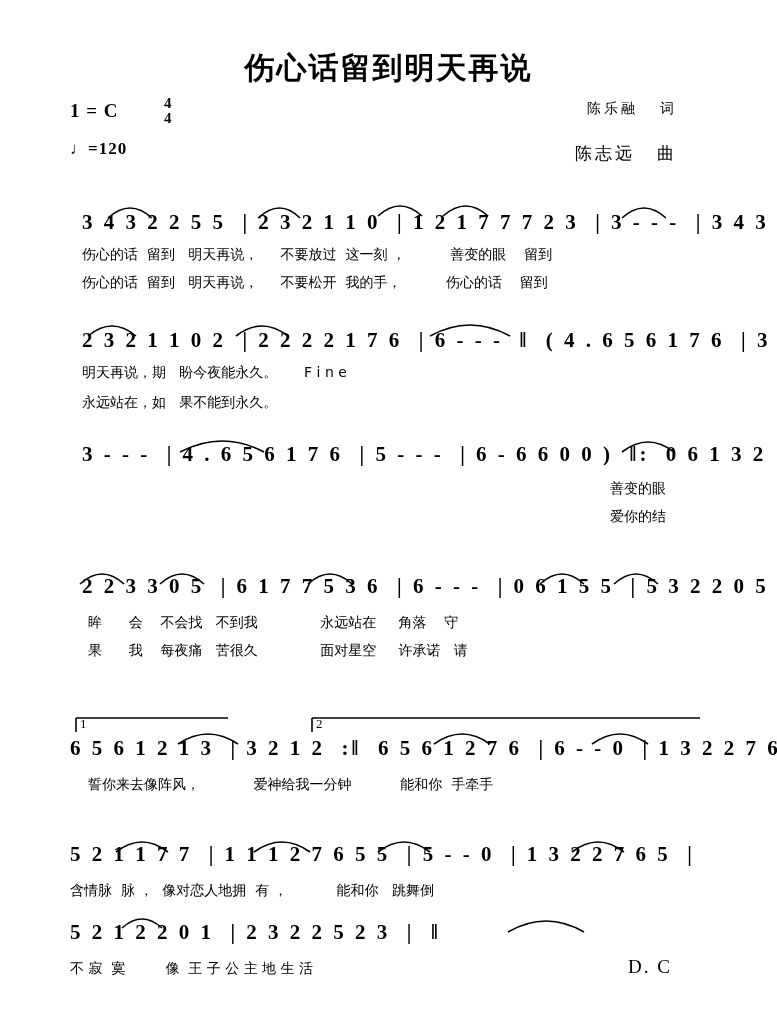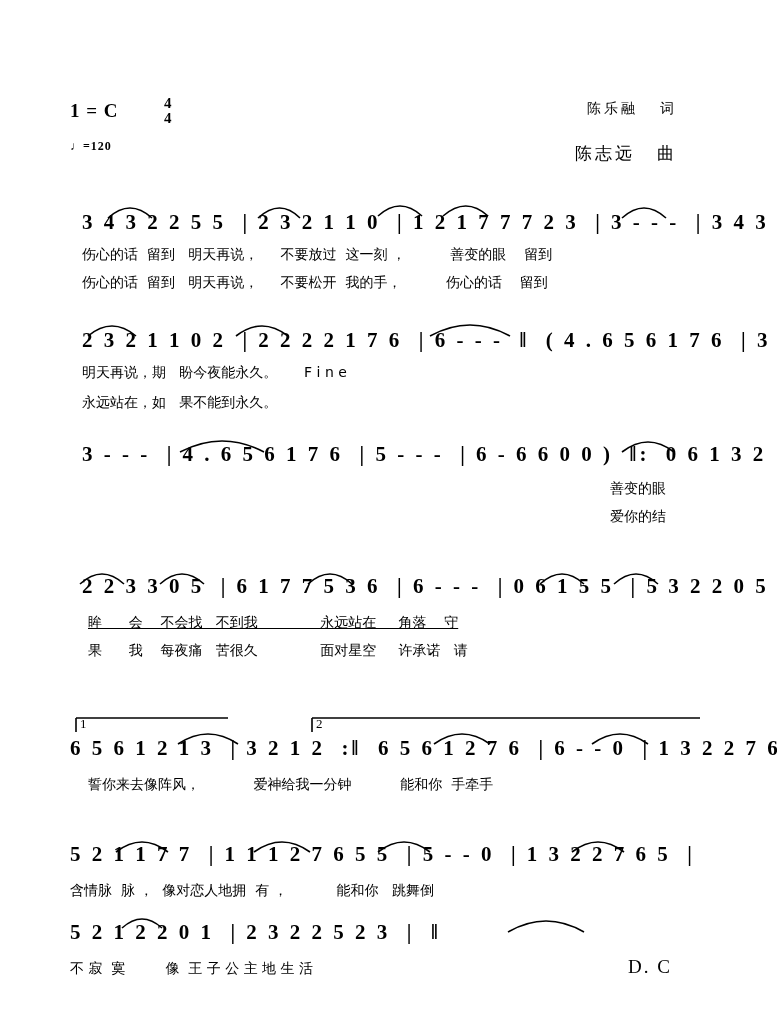--- a/index.html
+++ b/index.html
@@ -48,21 +48,21 @@
     font-size: 15px;
     font-weight: bold;
     line-height: 15px;
     text-align: center;
   }
   .tempo {
     position: absolute;
     top: 139px;
     left: 70px;
     font-family: "Liberation Serif", serif;
-    font-size: 12px;
+    font-size: 17px;
     font-weight: bold;
     letter-spacing: 1px;
   }
   .lyricist {
     position: absolute;
     top: 100px;
     left: 587px;
     font-size: 14px;
     letter-spacing: 3px;
   }
@@ -109,20 +109,21 @@
     left: 0;
     top: 0;
     overflow: visible;
   }
 </style>
 </head>
 <body>
 
 <div class="sheet">
 
+  <div class="title">伤心话留到明天再说</div>
 
   <div class="key-sig">1 = C</div>
   <div class="meter">
     <div>4</div>
     <div style="border-top:0px solid #000;">4</div>
   </div>
   <div class="tempo">♩=120</div>
 
   <div class="lyricist">
     <span>陈乐融</span><span class="credit-role">词</span>
@@ -167,21 +168,21 @@
 
   <div class="row" style="top:560px;">
     <svg class="slurs" width="777" height="40">
       <path d="M80,24 Q102,4 124,24" fill="none" stroke="#000" stroke-width="1.6"></path>
       <path d="M160,24 Q182,4 204,24" fill="none" stroke="#000" stroke-width="1.6"></path>
       <path d="M308,24 Q330,4 352,24" fill="none" stroke="#000" stroke-width="1.6"></path>
       <path d="M540,24 Q562,4 584,24" fill="none" stroke="#000" stroke-width="1.6"></path>
       <path d="M614,24 Q636,4 658,24" fill="none" stroke="#000" stroke-width="1.6"></path>
     </svg>
     <div class="notes" style="position:absolute; top:14px; left:82px;">2 2 3 3 0 5  | 6 1 7 7 5 3 6  | 6 - - -  | 0 6 1 5 5  | 5 3 2 2 0 5  |</div>
-    <div class="lyric" style="position:absolute; top:54px; left:88px;text-decoration:underline;">眸      会    不会找   不到我              永远站在     角落    守</div>
+    <div class="lyric" style="position:absolute; top:54px; left:88px;">眸      会    不会找   不到我              永远站在     角落    守</div>
     <div class="lyric" style="position:absolute; top:82px; left:88px;">果      我    每夜痛   苦很久              面对星空     许承诺   请</div>
   </div>
 
   <div class="row" style="top:710px;">
     <svg class="slurs" width="777" height="60">
 
       <path d="M76,8 L76,22" stroke="#000" stroke-width="1.6" fill="none"></path>
       <path d="M76,8 L228,8" stroke="#000" stroke-width="1.6" fill="none"></path>
 
       <path d="M312,8 L312,22" stroke="#000" stroke-width="1.6" fill="none"></path>

